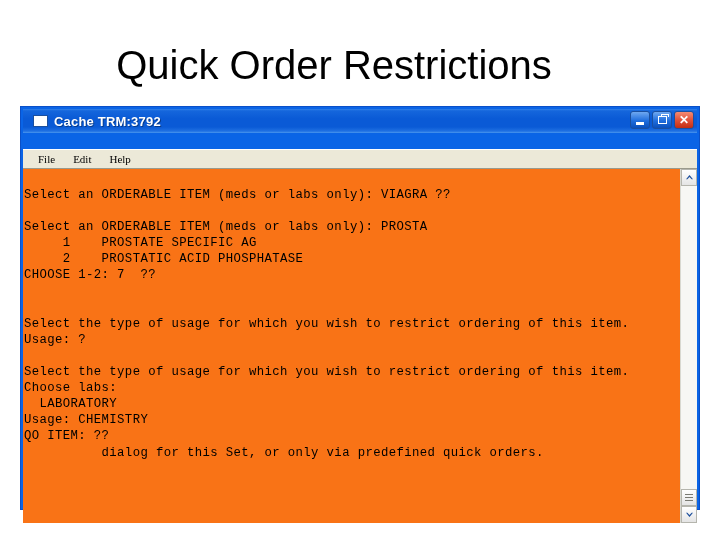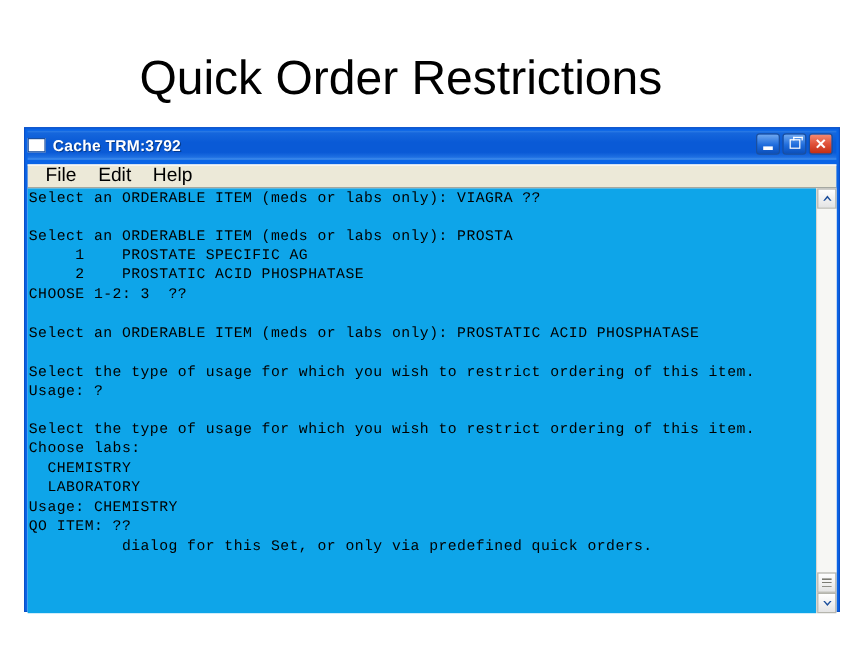--- a/index.html
+++ b/index.html
@@ -42,27 +42,27 @@
     background: #0a64e6;
     border: 1px solid #0a50c8;
     box-sizing: border-box;
     padding: 0;
   }
 
   
   #title-bar {
     position: relative;
     height: 24px;
-    margin: 2px 2px 4px 2px;
+    margin: 2px 2px 16px 2px;
     background: linear-gradient(to bottom,
         #2f7fe8 0%, #1566dc 8%, #0a5ad6 40%,
         #0a5ad6 75%, #1f70e2 92%, #4a96ee 100%);
     display: flex;
     align-items: center;
-    padding-left: 0;
+    padding-left: 10px;
     box-sizing: border-box;
   }
   #title-bar-icon {
     width: 15px;
     height: 12px;
     background: #ffffff;
     border: 1px solid #1b4f9e;
     box-sizing: border-box;
     margin-right: 6px;
     flex: none;
@@ -120,42 +120,42 @@
     height: 19px;
     margin: 0 2px;
     background: #ece9d8;
     border-top: 1px solid #ffffff;
     display: flex;
     align-items: center;
     padding-left: 6px;
     box-sizing: border-box;
   }
   .menu-item {
-    font-family: Liberation Sans, sans-serif;
-    font-size: 16px;
+    font-family: Liberation Serif, serif;
+    font-size: 11px;
     color: #000000;
     padding: 1px 9px 2px 9px;
     white-space: nowrap;
   }
 
   
   #terminal-outer {
     margin: 0 2px 2px 2px;
     height: 355px;
     background: #ffffff;
     display: flex;
     box-sizing: border-box;
     border-top: 1px solid #9a9a8c;
   }
   #terminal {
     flex: 1 1 auto;
     position: relative;
-    background: #0ea5e9;
+    background: #f97316;
     overflow: hidden;
-    padding: 0 0 0 1px;
+    padding: 18px 0 0 1px;
     box-sizing: border-box;
   }
   .term-line {
     font-family: "Liberation Mono", "DejaVu Sans Mono", monospace;
     font-size: 12.3px;
     line-height: 16.1px;
     color: #000000;
     white-space: pre;
     letter-spacing: 0.38px;
     height: 16.1px;
@@ -234,30 +234,28 @@
   </div>
 
   <div id="terminal-outer">
 
     <div id="terminal">
         <div class="term-line">Select an ORDERABLE ITEM (meds or labs only): VIAGRA ??</div>
         <div class="term-line"></div>
         <div class="term-line">Select an ORDERABLE ITEM (meds or labs only): PROSTA</div>
         <div class="term-line">     1    PROSTATE SPECIFIC AG</div>
         <div class="term-line">     2    PROSTATIC ACID PHOSPHATASE</div>
-        <div class="term-line">CHOOSE 1-2: 3  ??</div>
-        <div class="term-line"></div>
-        <div class="term-line">Select an ORDERABLE ITEM (meds or labs only): PROSTATIC ACID PHOSPHATASE</div>
+        <div class="term-line">CHOOSE 1-2: 7  ??</div>
+        <div class="term-line"></div>
         <div class="term-line"></div>
         <div class="term-line">Select the type of usage for which you wish to restrict ordering of this item.</div>
         <div class="term-line">Usage: ?</div>
         <div class="term-line"></div>
         <div class="term-line">Select the type of usage for which you wish to restrict ordering of this item.</div>
         <div class="term-line">Choose labs:</div>
-        <div class="term-line">  CHEMISTRY</div>
         <div class="term-line">  LABORATORY</div>
         <div class="term-line">Usage: CHEMISTRY</div>
         <div class="term-line">QO ITEM: ??</div>
         <div class="term-line">          dialog for this Set, or only via predefined quick orders.</div>
         <div class="term-line"></div>
         <div class="term-line"></div>
       </div>
 
     <div id="term-scrollbar">
       <div class="sb-arrow">

